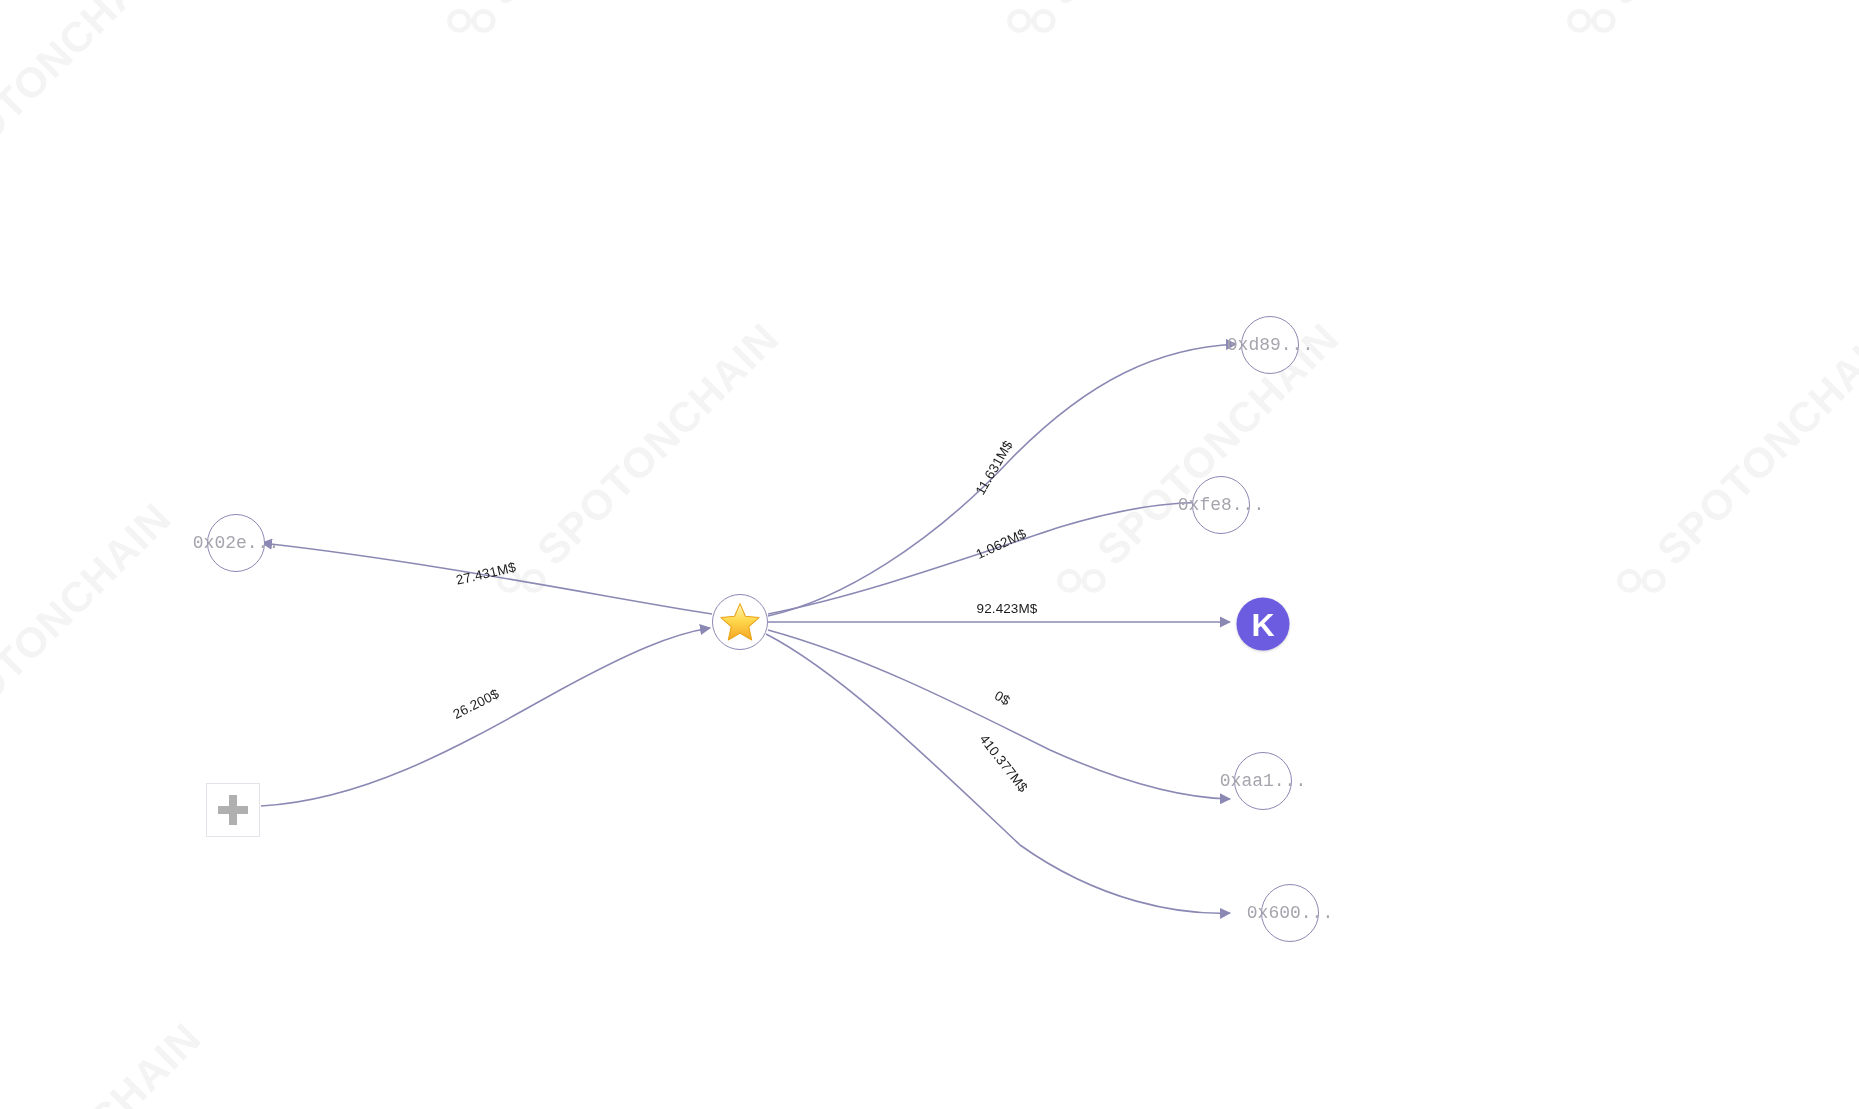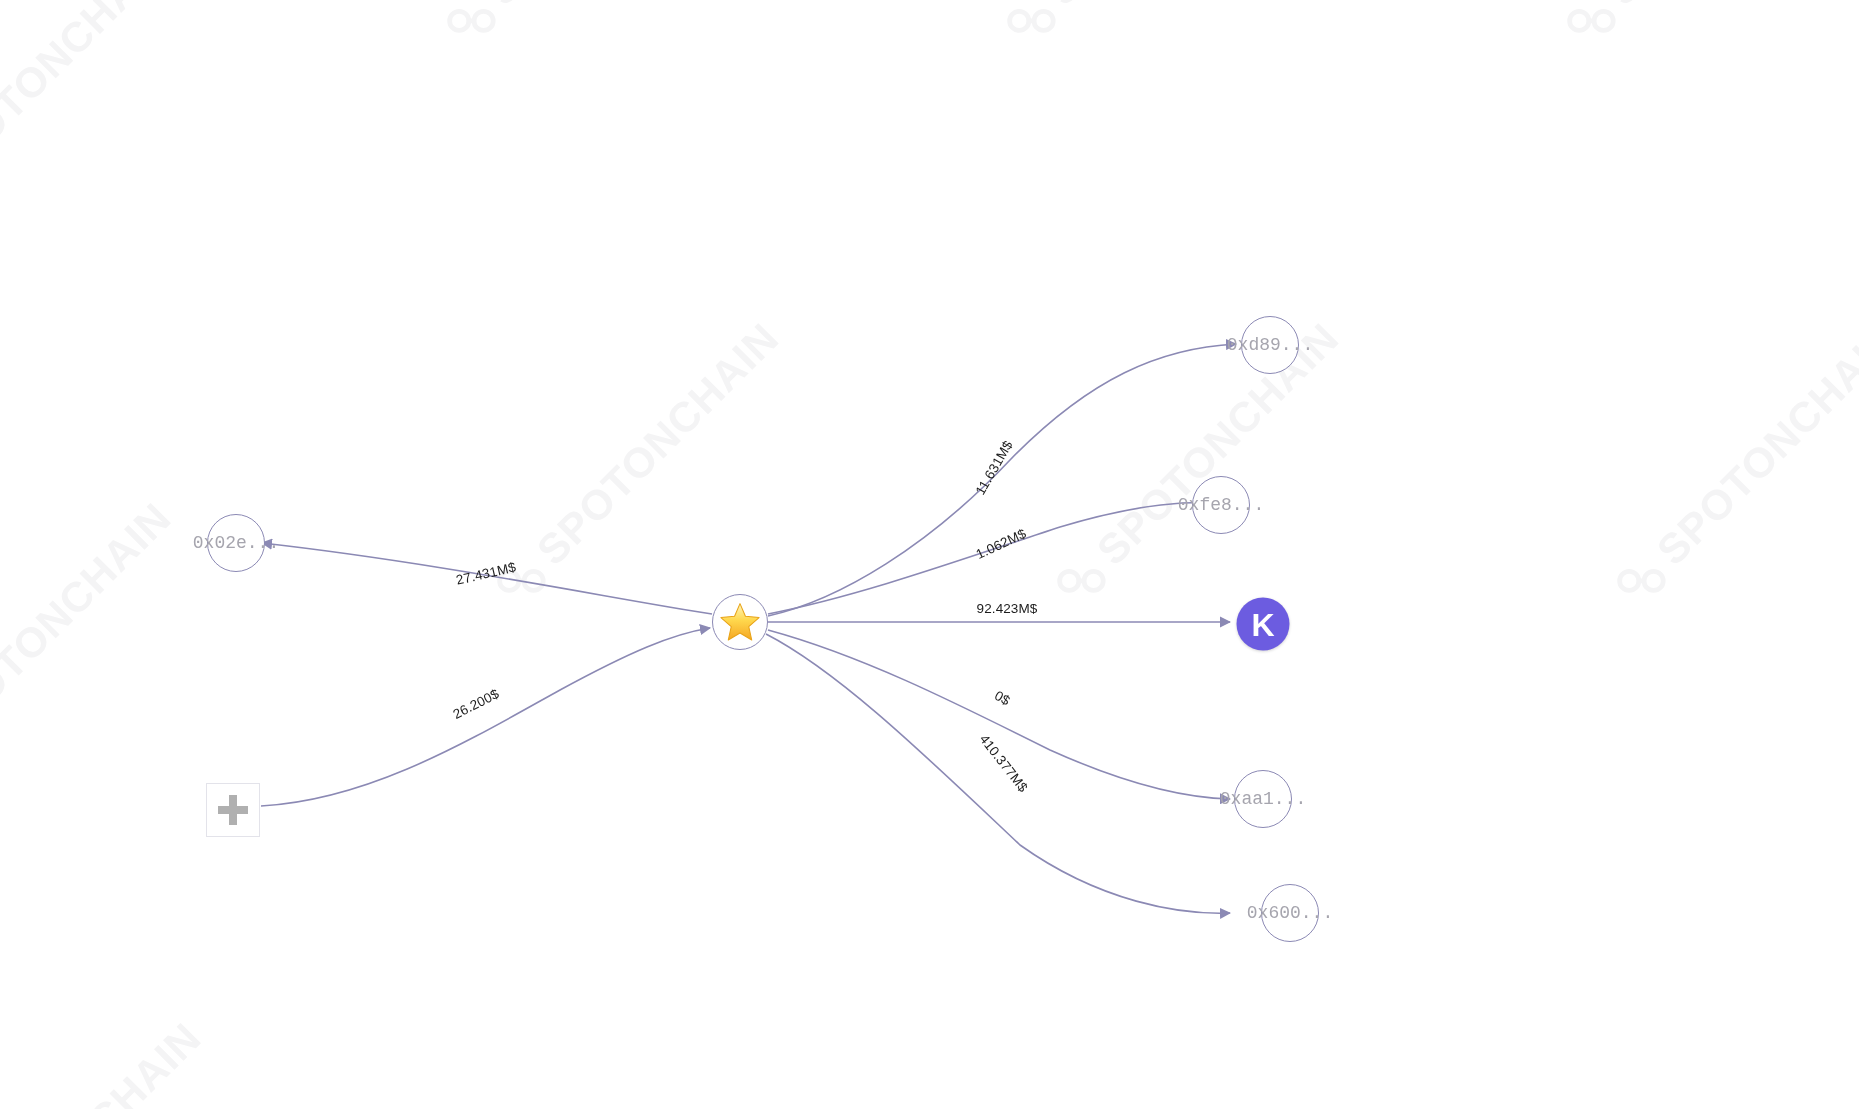--- a/index.html
+++ b/index.html
@@ -304,21 +304,21 @@
       <span class="node-label">0xfe8...</span>
     </div>
   </div>
 
   <div class="node" style="left:1263px; top:624px;">
     <div class="node-k">
       <span class="node-k-label">K</span>
     </div>
   </div>
 
-  <div class="node" style="left:1263px; top:799px;">
+  <div class="node" style="left:1263px; top:781px;">
     <div class="node-circle">
       <span class="node-label">0xaa1...</span>
     </div>
   </div>
 
   <div class="node" style="left:1290px; top:913px;">
     <div class="node-circle">
       <span class="node-label">0x600...</span>
     </div>
   </div>

